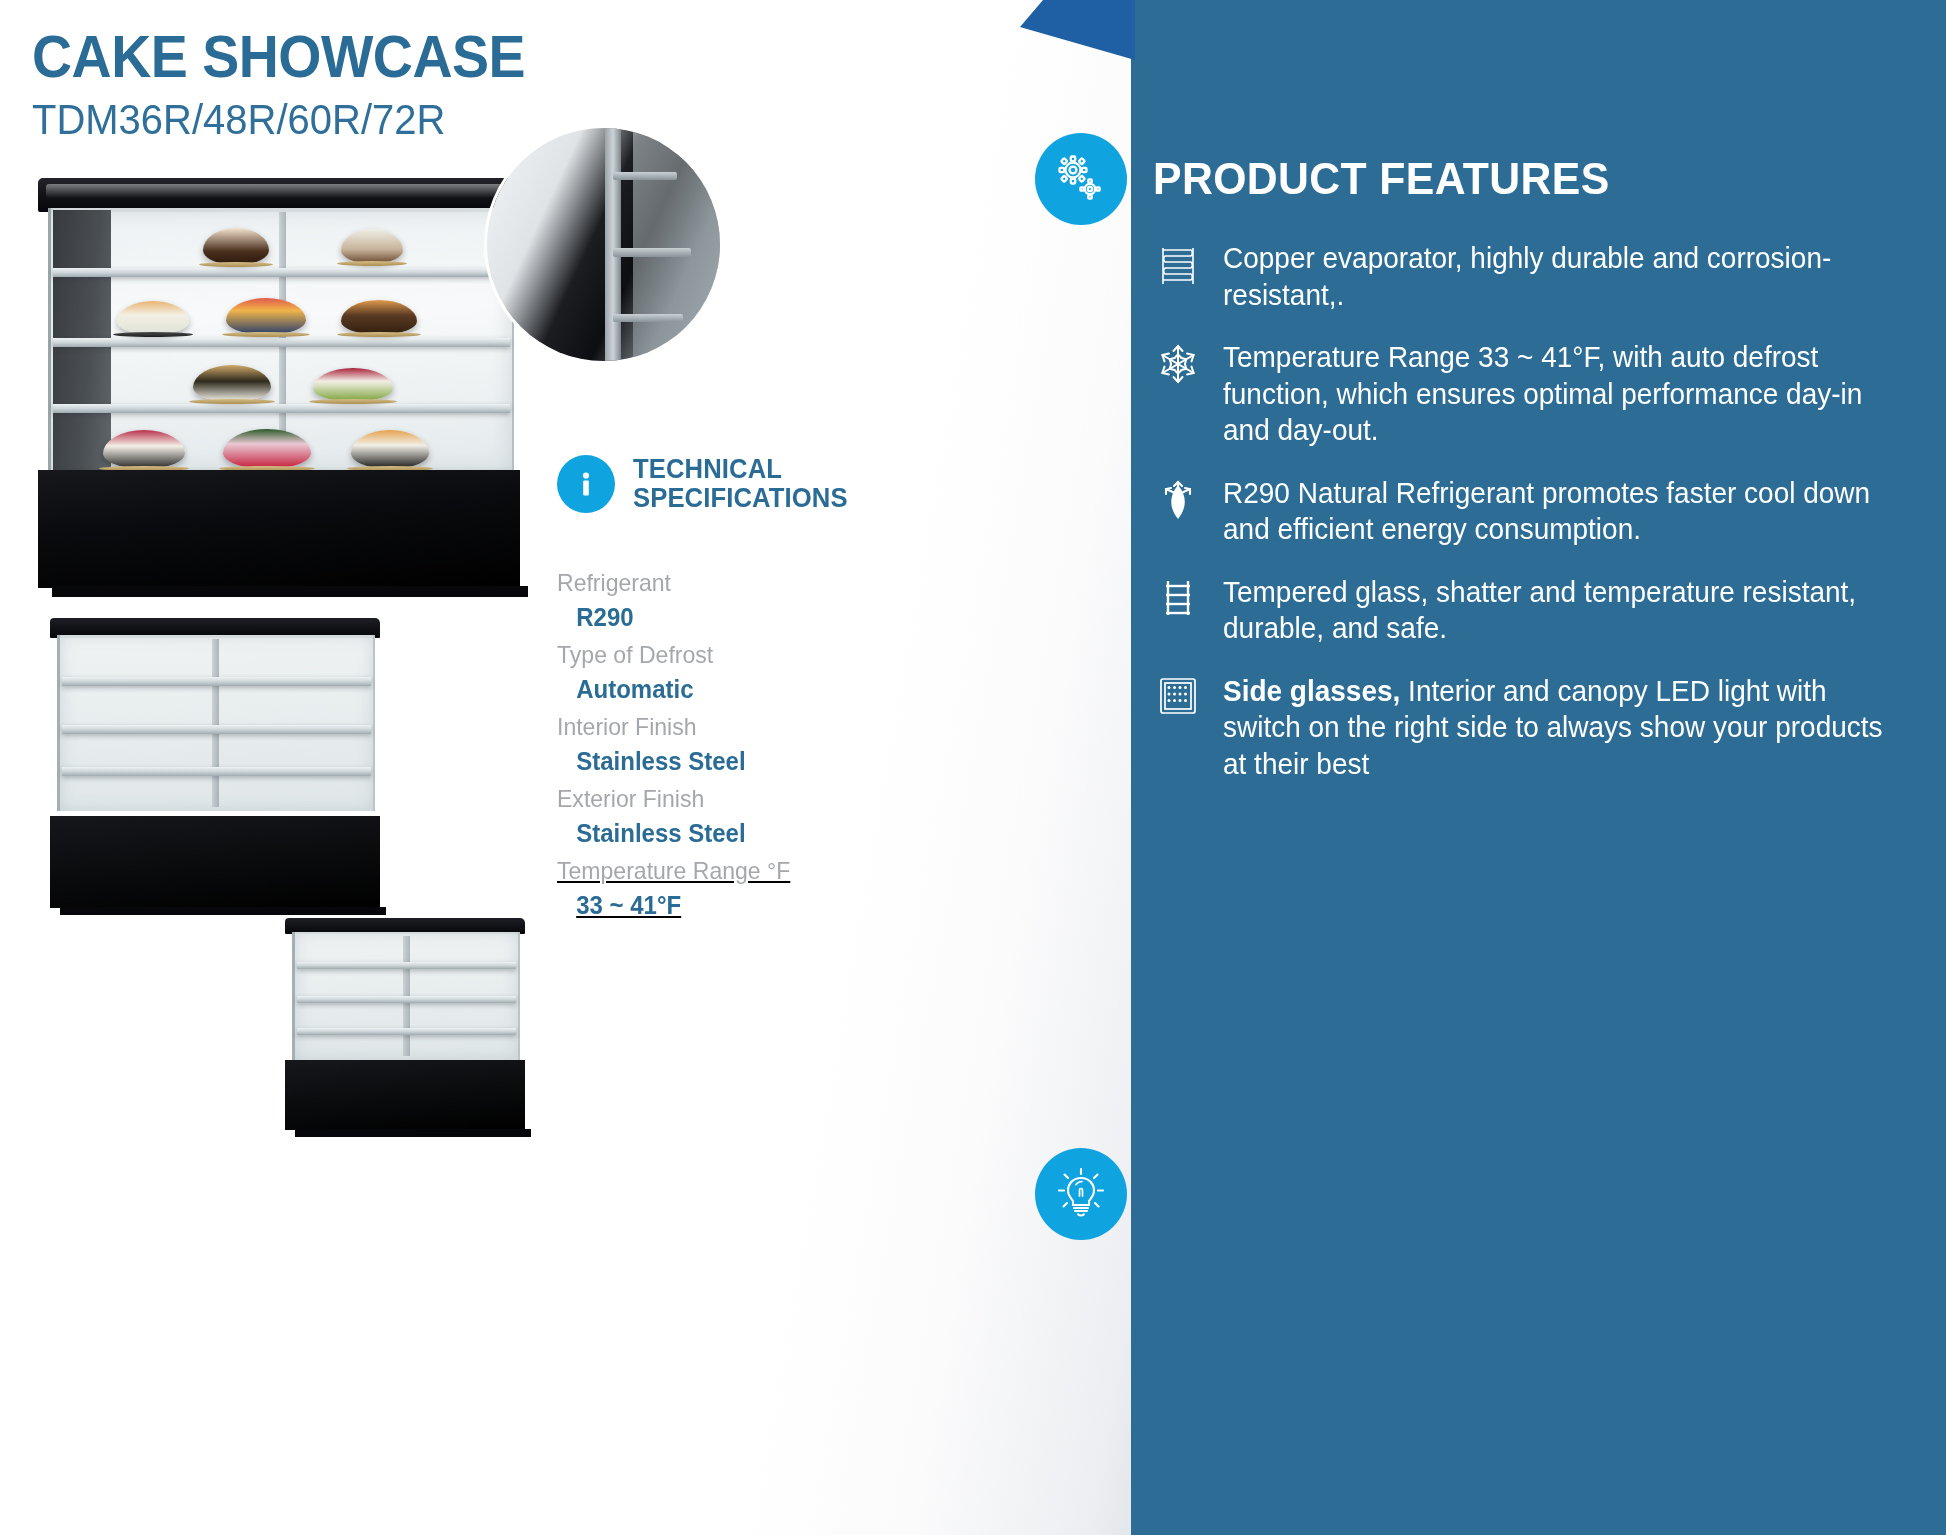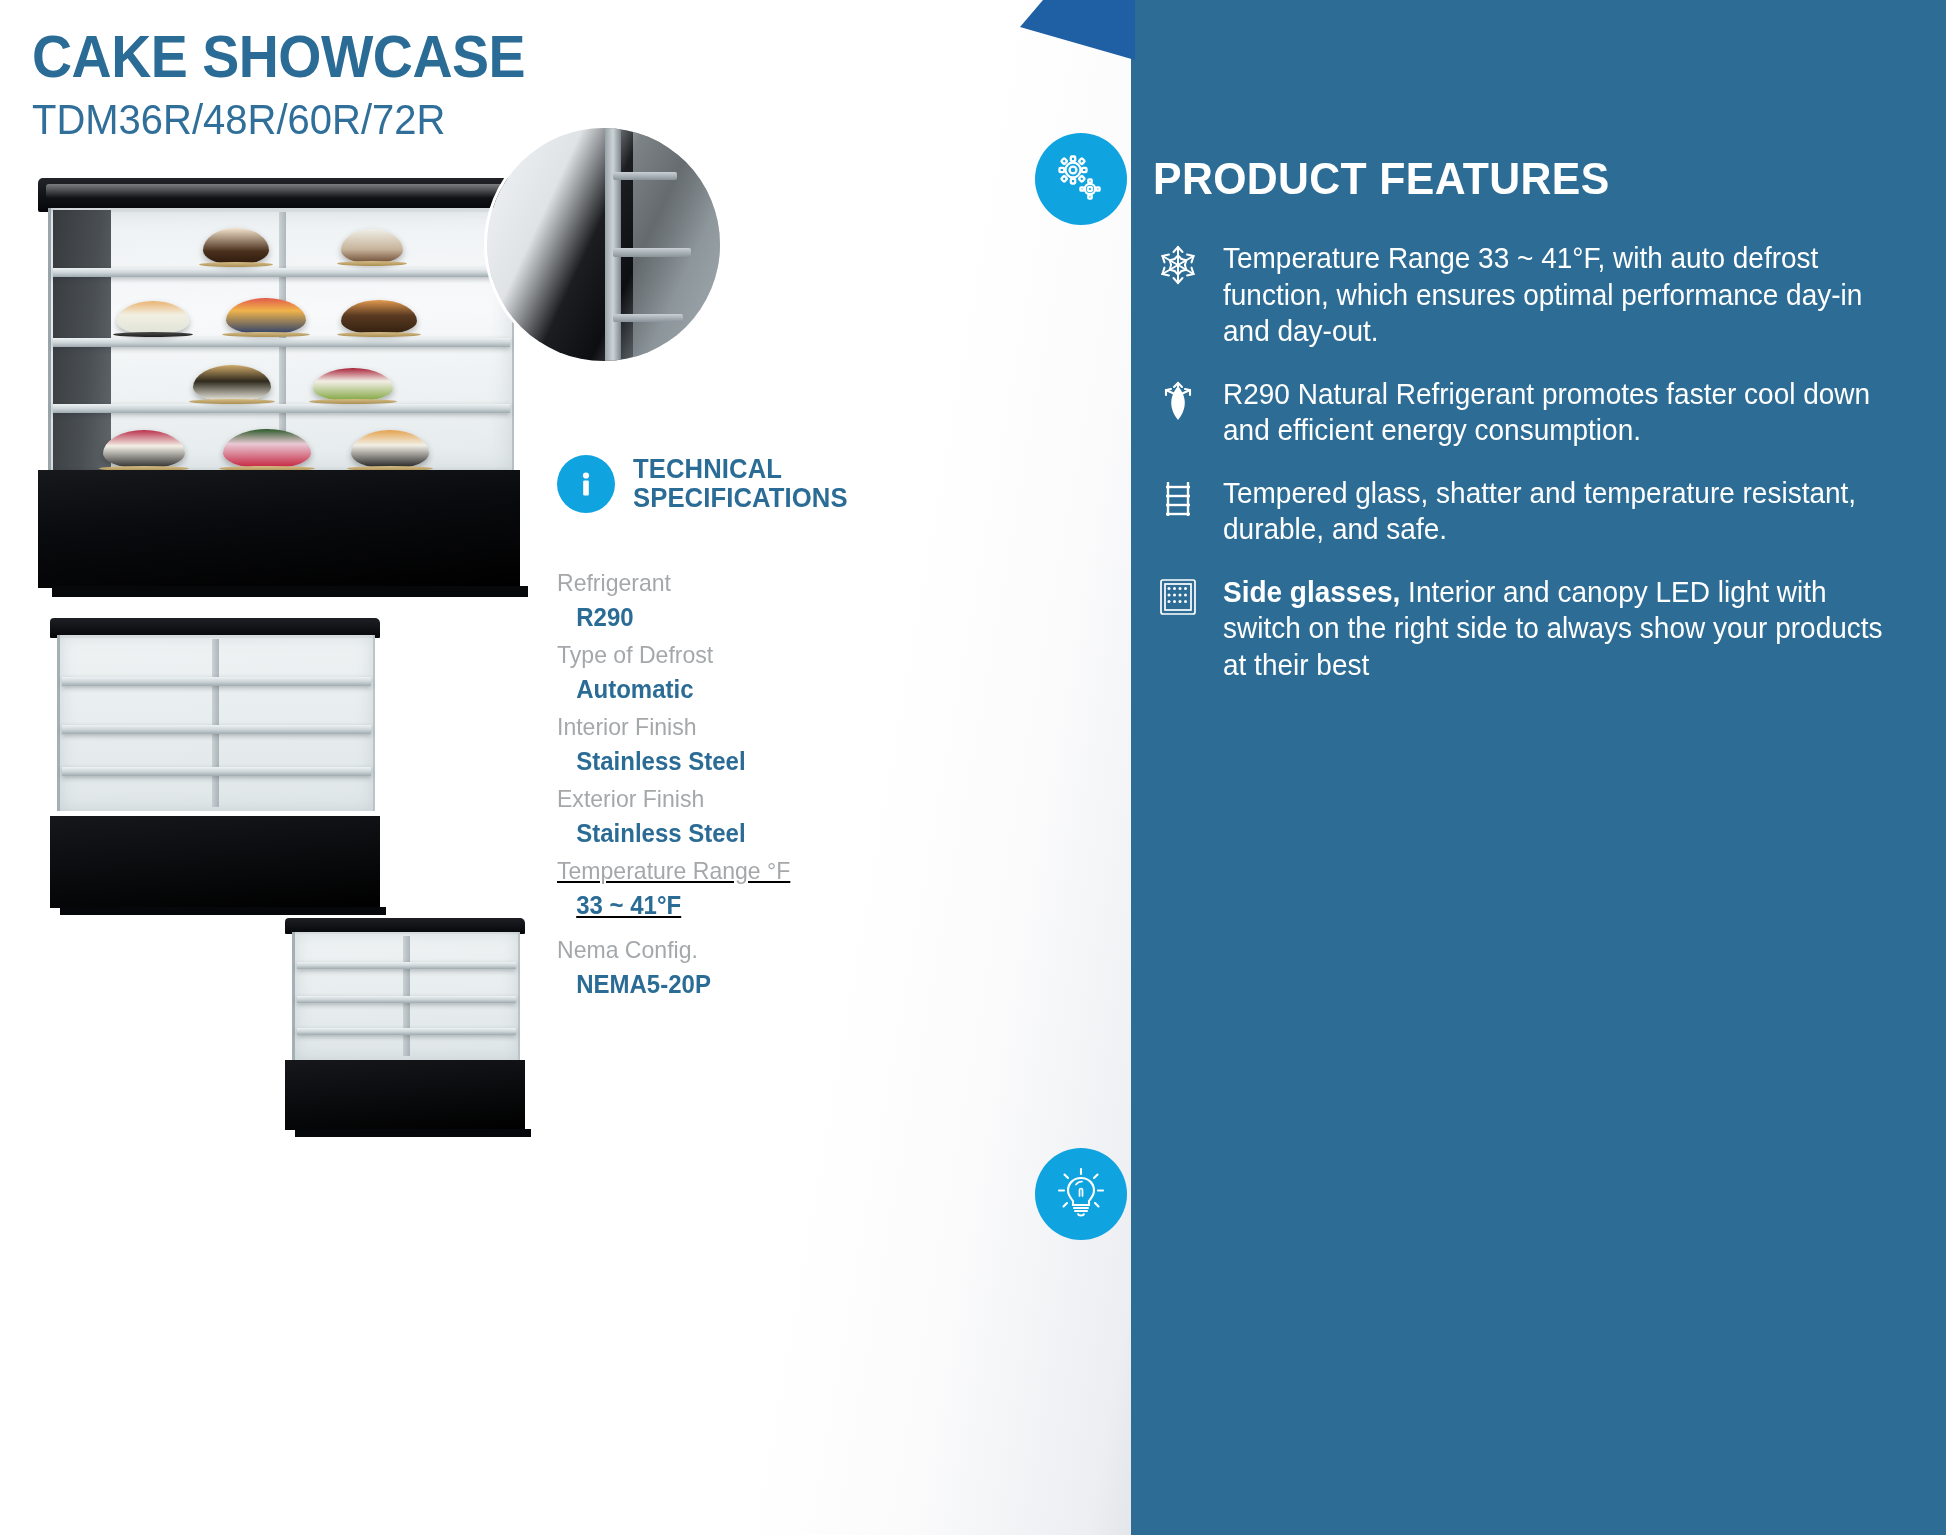--- a/index.html
+++ b/index.html
@@ -302,24 +302,20 @@
       <div class="spec-label">Interior Finish</div>
       <div class="spec-value">Stainless Steel</div>
     </div>
     <div class="spec-row">
       <div class="spec-label">Exterior Finish</div>
       <div class="spec-value">Stainless Steel</div>
     </div>
     <div class="spec-row gap">
       <div class="spec-label">Temperature Range °F</div>
       <div class="spec-value">33 ~ 41°F</div>
-    </div>
-    <div class="spec-row">
-      <div class="spec-label">Nema Config.</div>
-      <div class="spec-value">NEMA5-20P</div>
     </div>
   </div>
 </div>
 
 <div id="features-head">
   <div class="circle-icon-lg">
     <svg width="58" height="58" viewBox="0 0 58 58" fill="none" stroke="#fff" stroke-width="2.3">
       <g transform="translate(21,20)">
         <circle cx="0" cy="0" r="7.5"></circle>
         <circle cx="0" cy="0" r="3.4"></circle>
@@ -342,20 +338,30 @@
         <rect x="-9.6" y="-1.7" width="3.4" height="3.4" rx="0.8"></rect>
         <rect x="6.2" y="-1.7" width="3.4" height="3.4" rx="0.8"></rect>
       </g>
     </svg>
   </div>
   <div id="features-title">PRODUCT FEATURES</div>
 </div>
 
 <div id="features-list">
 
+  <div class="feature-item">
+    <div class="feature-icon">
+      <svg width="40" height="44" viewBox="0 0 40 44" fill="none" stroke="#fff" stroke-width="1.6">
+        <path d="M5 6 H33 A4 4 0 0 1 33 12 H7 A4 4 0 0 0 7 18 H33 A4 4 0 0 1 33 24 H7 A4 4 0 0 0 7 30 H33 A4 4 0 0 1 33 36 H5"></path>
+        <line x1="5" y1="4" x2="5" y2="40"></line>
+        <line x1="35" y1="4" x2="35" y2="40"></line>
+      </svg>
+    </div>
+    <div class="feature-text">Copper evaporator, highly durable and corrosion-resistant,.</div>
+  </div>
 
 
   <div class="feature-item">
     <div class="feature-icon">
       <svg width="40" height="42" viewBox="0 0 40 42" stroke="#fff" stroke-width="2" stroke-linecap="round" fill="none">
         <g transform="translate(20,21)">
           <g>
             <line x1="0" y1="-18" x2="0" y2="18"></line>
             <path d="M-4.5 -13 L0 -18 L4.5 -13"></path>
             <path d="M-4.5 13 L0 18 L4.5 13"></path>

